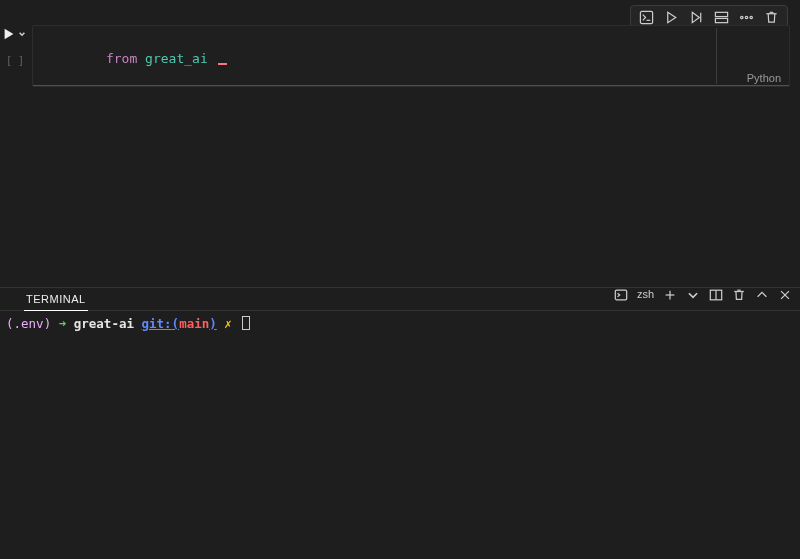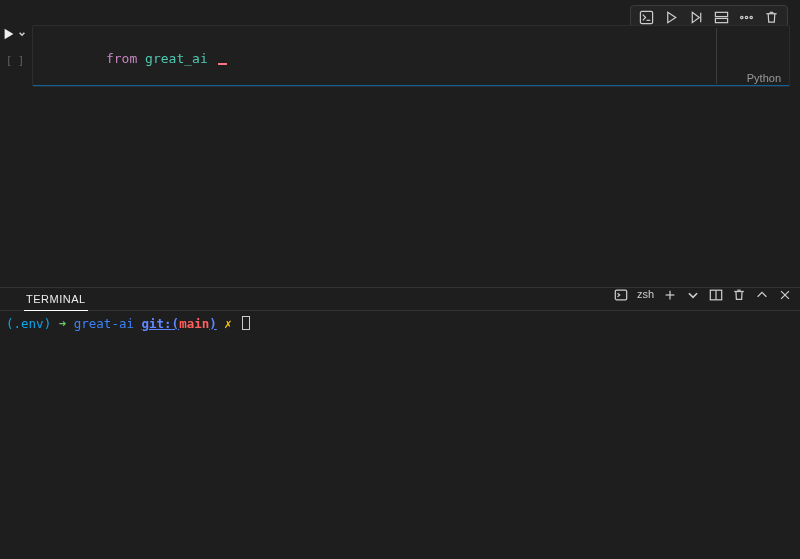--- a/index.html
+++ b/index.html
@@ -122,23 +122,23 @@
   .panel-actions .txt { font-size:11px; color:#ccc; }
   .panel-actions .ic { display:flex; align-items:center; cursor:pointer;}
 
   .terminal-body {
     position:absolute;
     top:316px; left:6px; right:6px;
     font-family: Menlo, Consolas, monospace;
     font-size:12.5px;
     color:#ddd;
   }
-  .t-grey { color:#0ea5e9; }
+  .t-grey { color:#f0abfc; }
   .t-green-arrow { color:#6ac86a; }
-  .t-cyan { color:#3b82f6; font-weight:400; }
+  .t-cyan { color:#e5e5e5; font-weight:700; }
   .t-blue { color:#5f87ff; font-weight:600;text-decoration:underline; }
   .t-red { color:#ff5f5f; font-weight:600; }
   .t-yellow { color:#f1c40f; }
   .cursor-block {
     display:inline-block;
     width:8px; height:14px;
     border:1px solid #ccc;
     vertical-align:-2px;
     margin-left:3px;
   }

